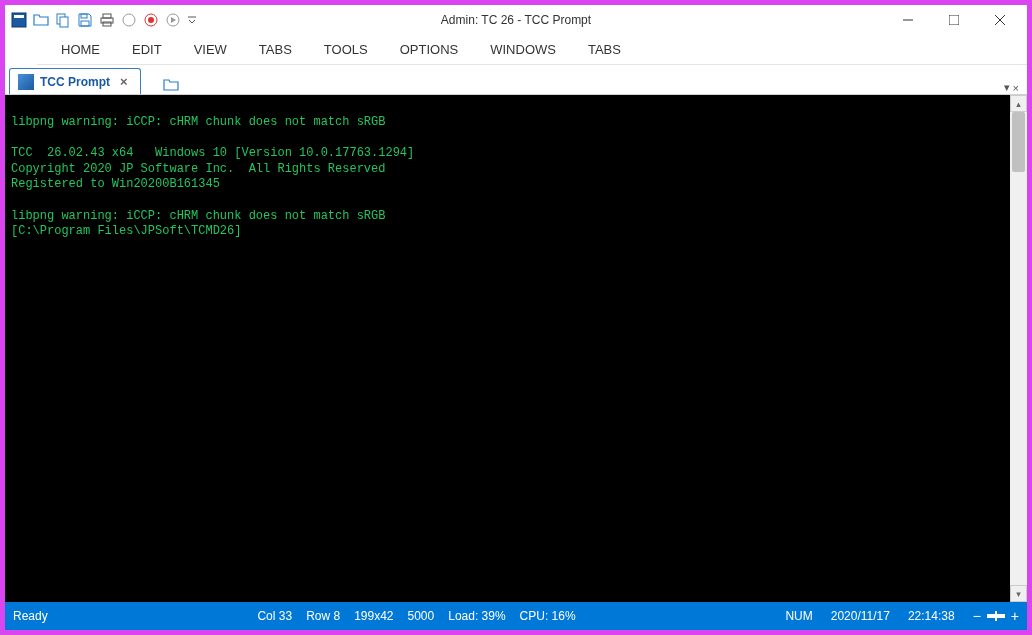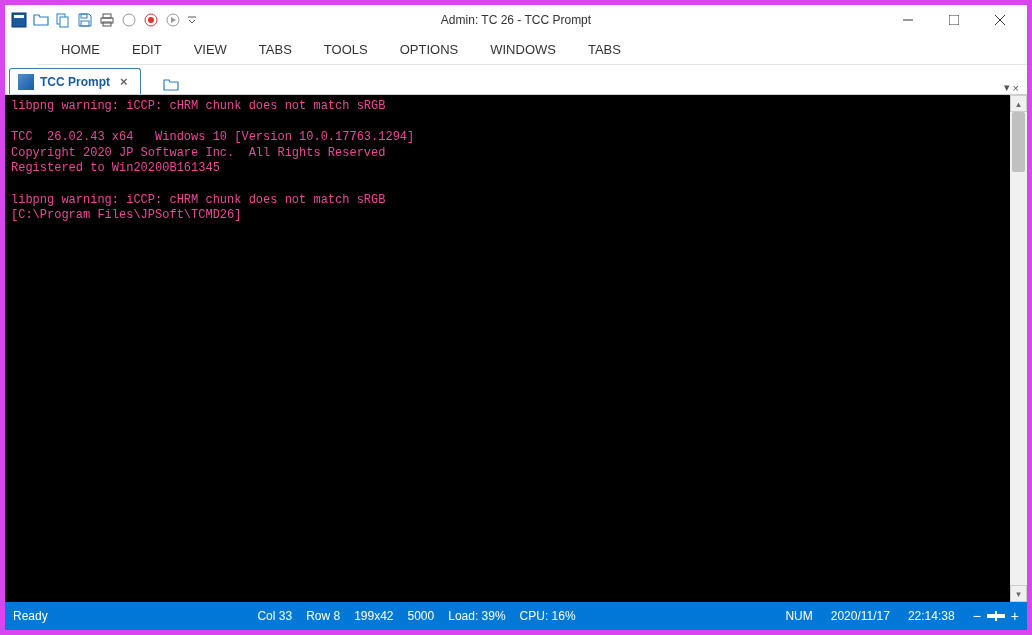--- a/index.html
+++ b/index.html
@@ -131,24 +131,24 @@
     }
     .terminal-area {
       flex: 1;
       background: #000;
       position: relative;
       display: flex;
     }
     .terminal-content {
       flex: 1;
       background: #000;
-      color: #ec4899;
+      color: #22c55e;
       font-family: 'Consolas', 'Courier New', monospace;
       font-size: 12px;
-      padding: 4px 6px;
+      padding: 20px 6px;
       line-height: 1.3;
       white-space: pre;
     }
     .scrollbar-v {
       width: 17px;
       background: #f0f0f0;
       display: flex;
       flex-direction: column;
     }
     .scroll-btn {

